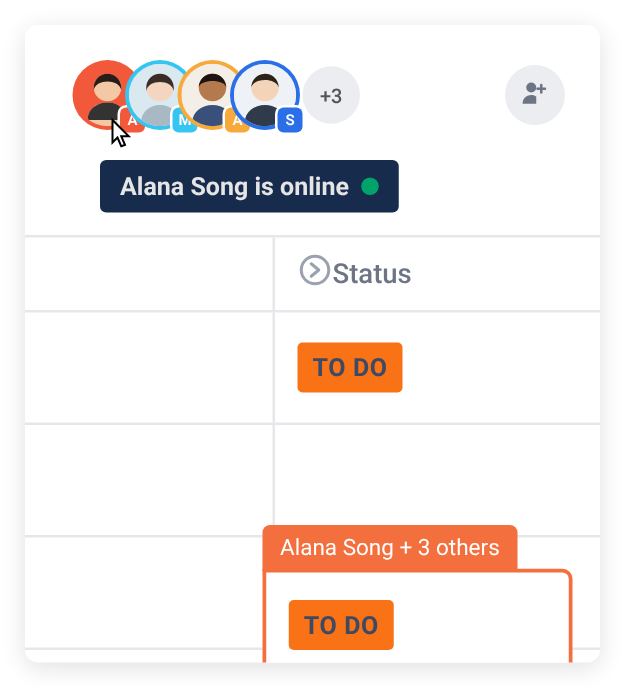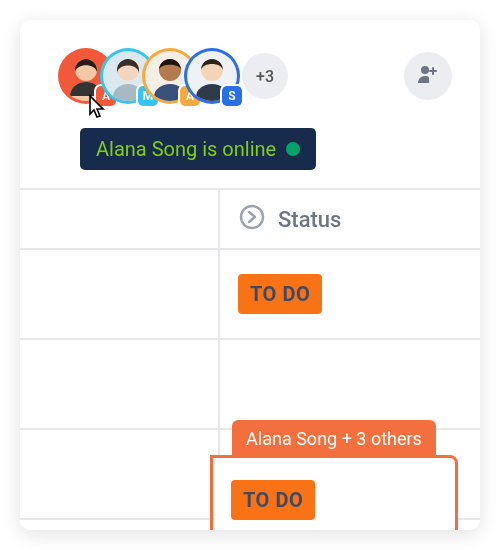--- a/index.html
+++ b/index.html
@@ -86,26 +86,26 @@
     position: absolute;
     left: 62px; top: 74px;
     width: 26px; height: 28px;
     pointer-events: none;
   }
 
   .tooltip {
     position: absolute;
     left: 60px; top: 108px;
     background: #172b4d;
-    color: #84cc16;
+    color: #e5e5e5;
     font-size: 20px;
     padding: 9px 16px;
     border-radius: 5px;
     display: flex; align-items: center; gap: 10px;
-    font-weight: 400;
+    font-weight: 700;
   }
   .presence-dot {
     width: 14px; height: 14px;
     border-radius: 50%;
     background: #00a36a;
     display: inline-block;
   }
 
   
   .grid {
@@ -120,21 +120,21 @@
     display: flex;
   }
   .cell-left {
     width: 210px;
     border-right: 2px solid #e5e7ea;
   }
   .cell-right {
     flex: 1;
     display: flex; align-items: center;
     padding-left: 18px;
-    gap: 12px;
+    gap: 0;
     color: #6d7585;
     font-size: 22px;
     font-weight: 500;
   }
   .status-icon svg { width: 28px; height: 28px; stroke: #9aa1af; fill: none; stroke-width: 2.4; }
 
   .row {
     height: 90px;
     border-bottom: 2px solid #e5e7ea;
     display: flex;
@@ -152,21 +152,20 @@
     padding: 8px 12px;
     border-radius: 4px;
     display: inline-block;
   }
 
   
   .highlight-wrap {
     position: absolute;
     left: 200px; top: 232px;
     width: 248px;
-    text-align: center;
   }
   .callout-tab {
     background: #f46f3e;
     color: #fff;
     font-size: 18px;
     font-weight: 400;
     padding: 8px 14px;
     border-radius: 6px 6px 0 0;
     display: inline-block;
   }

